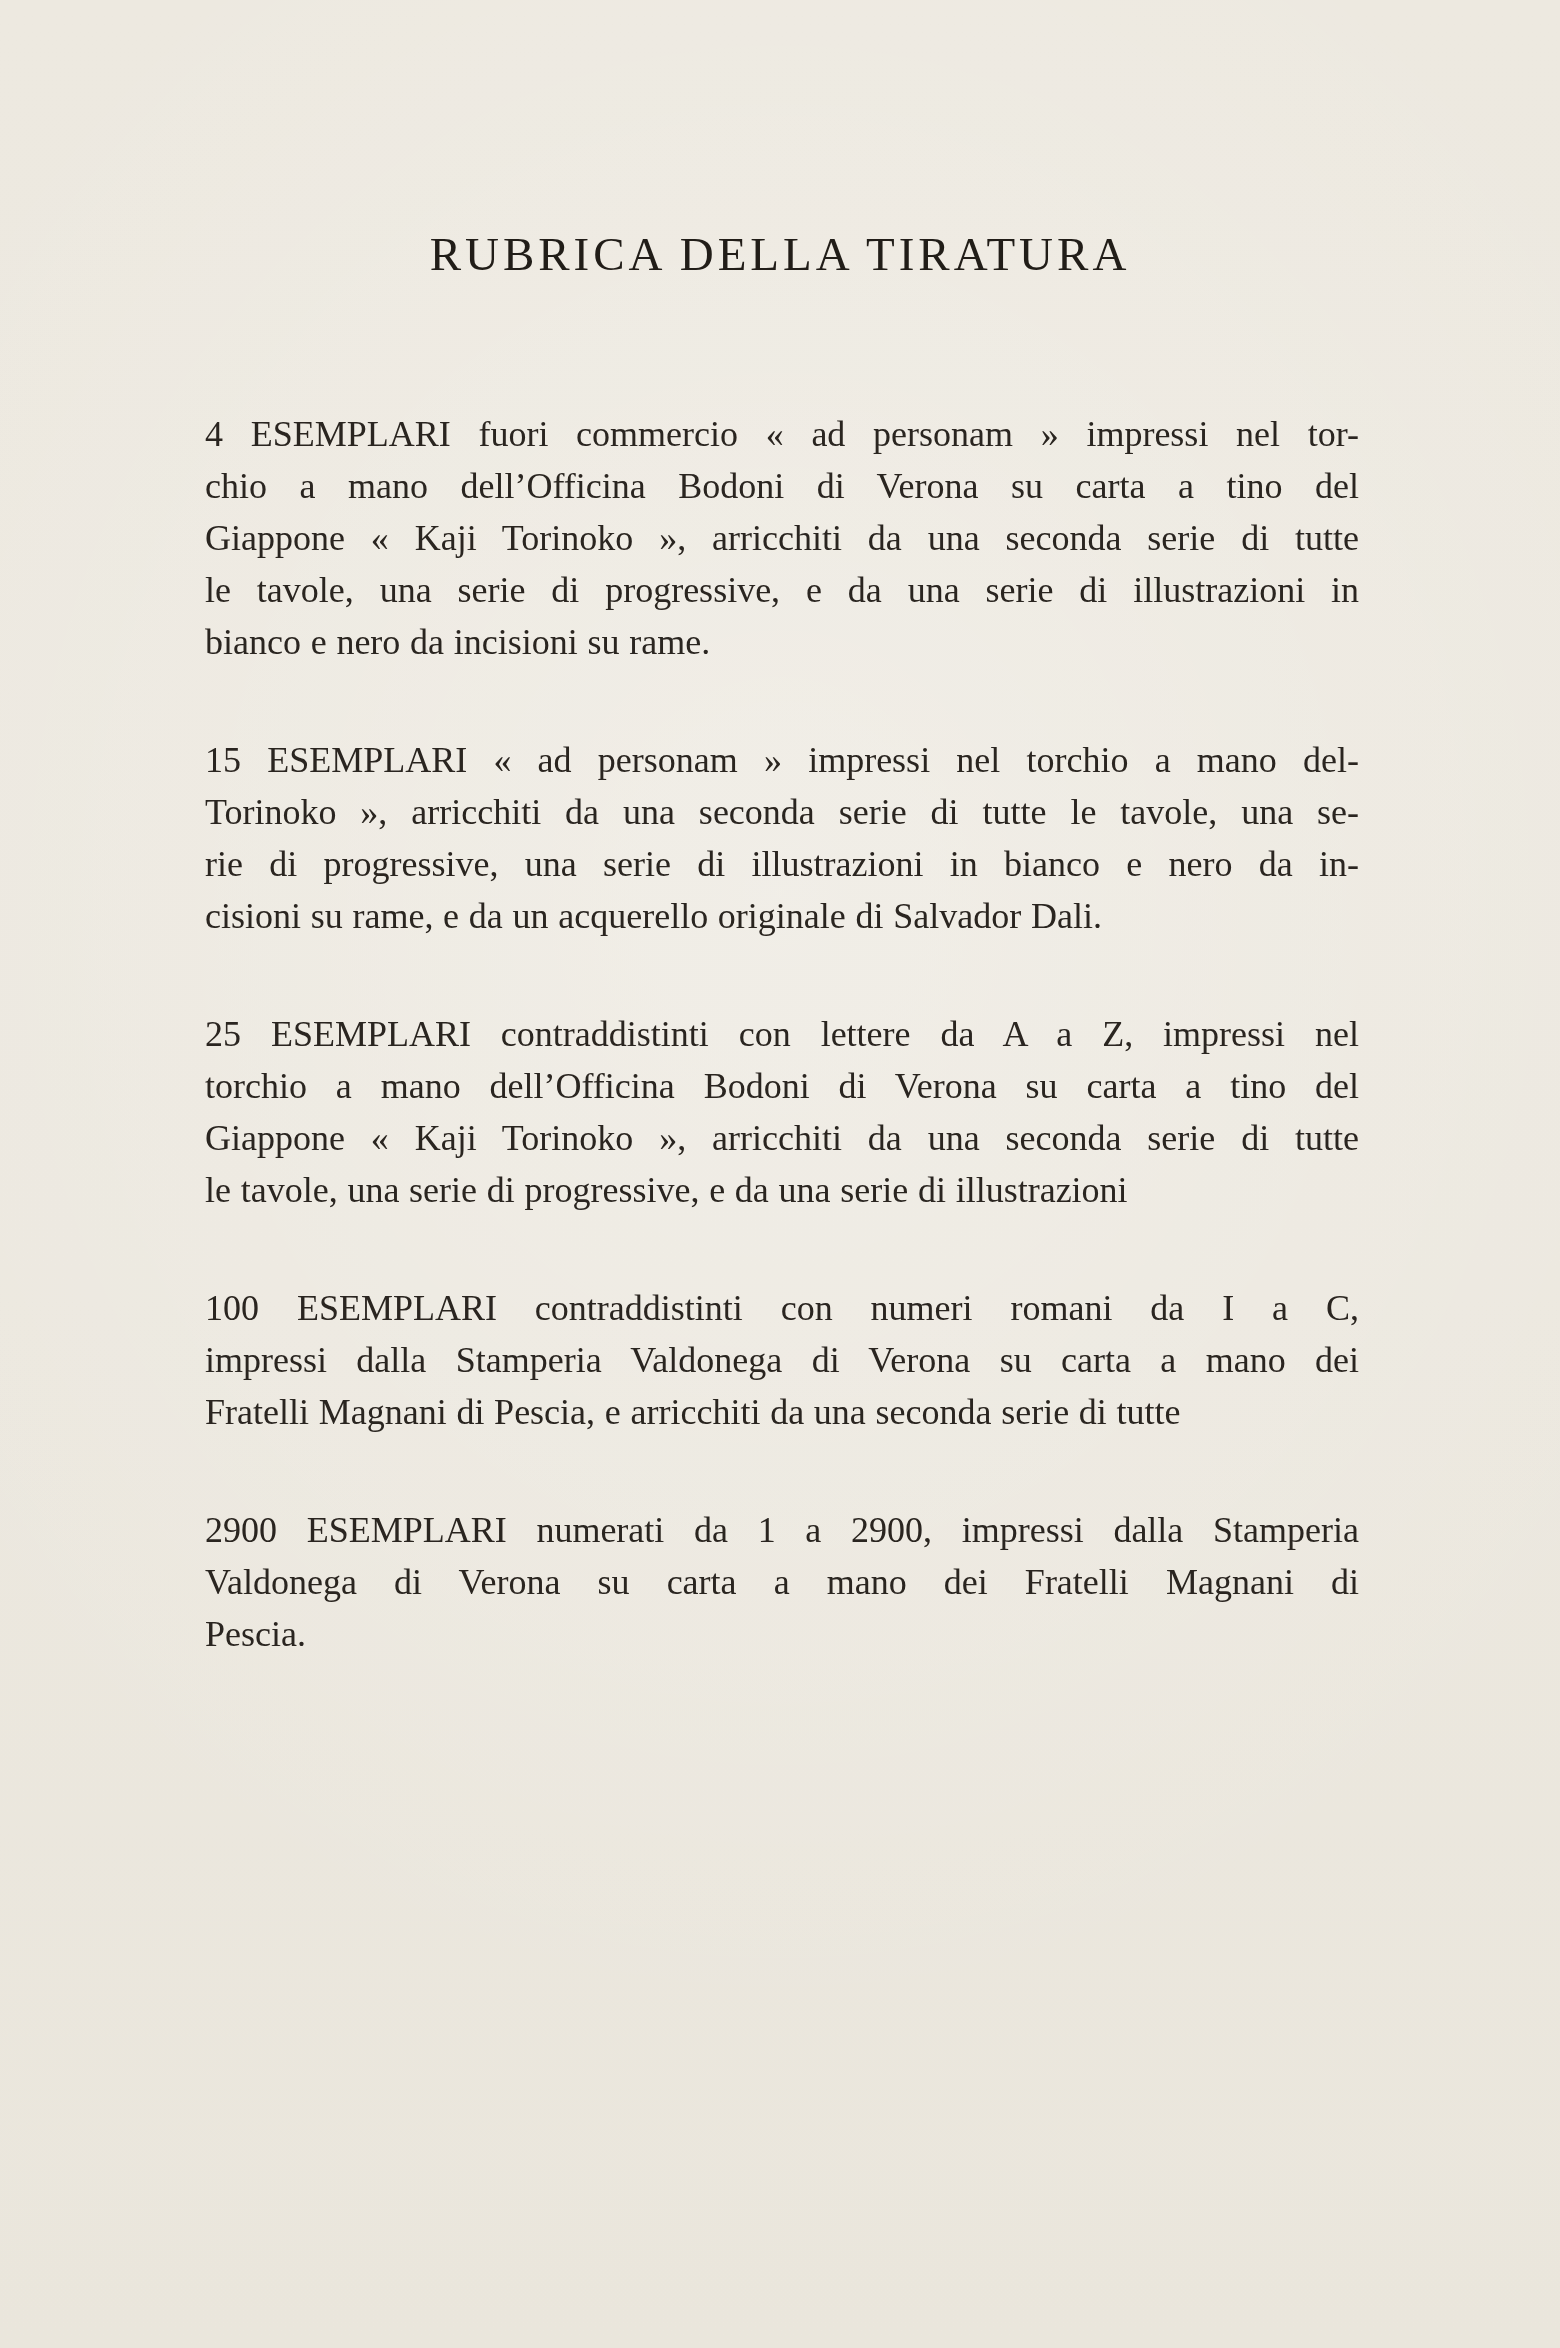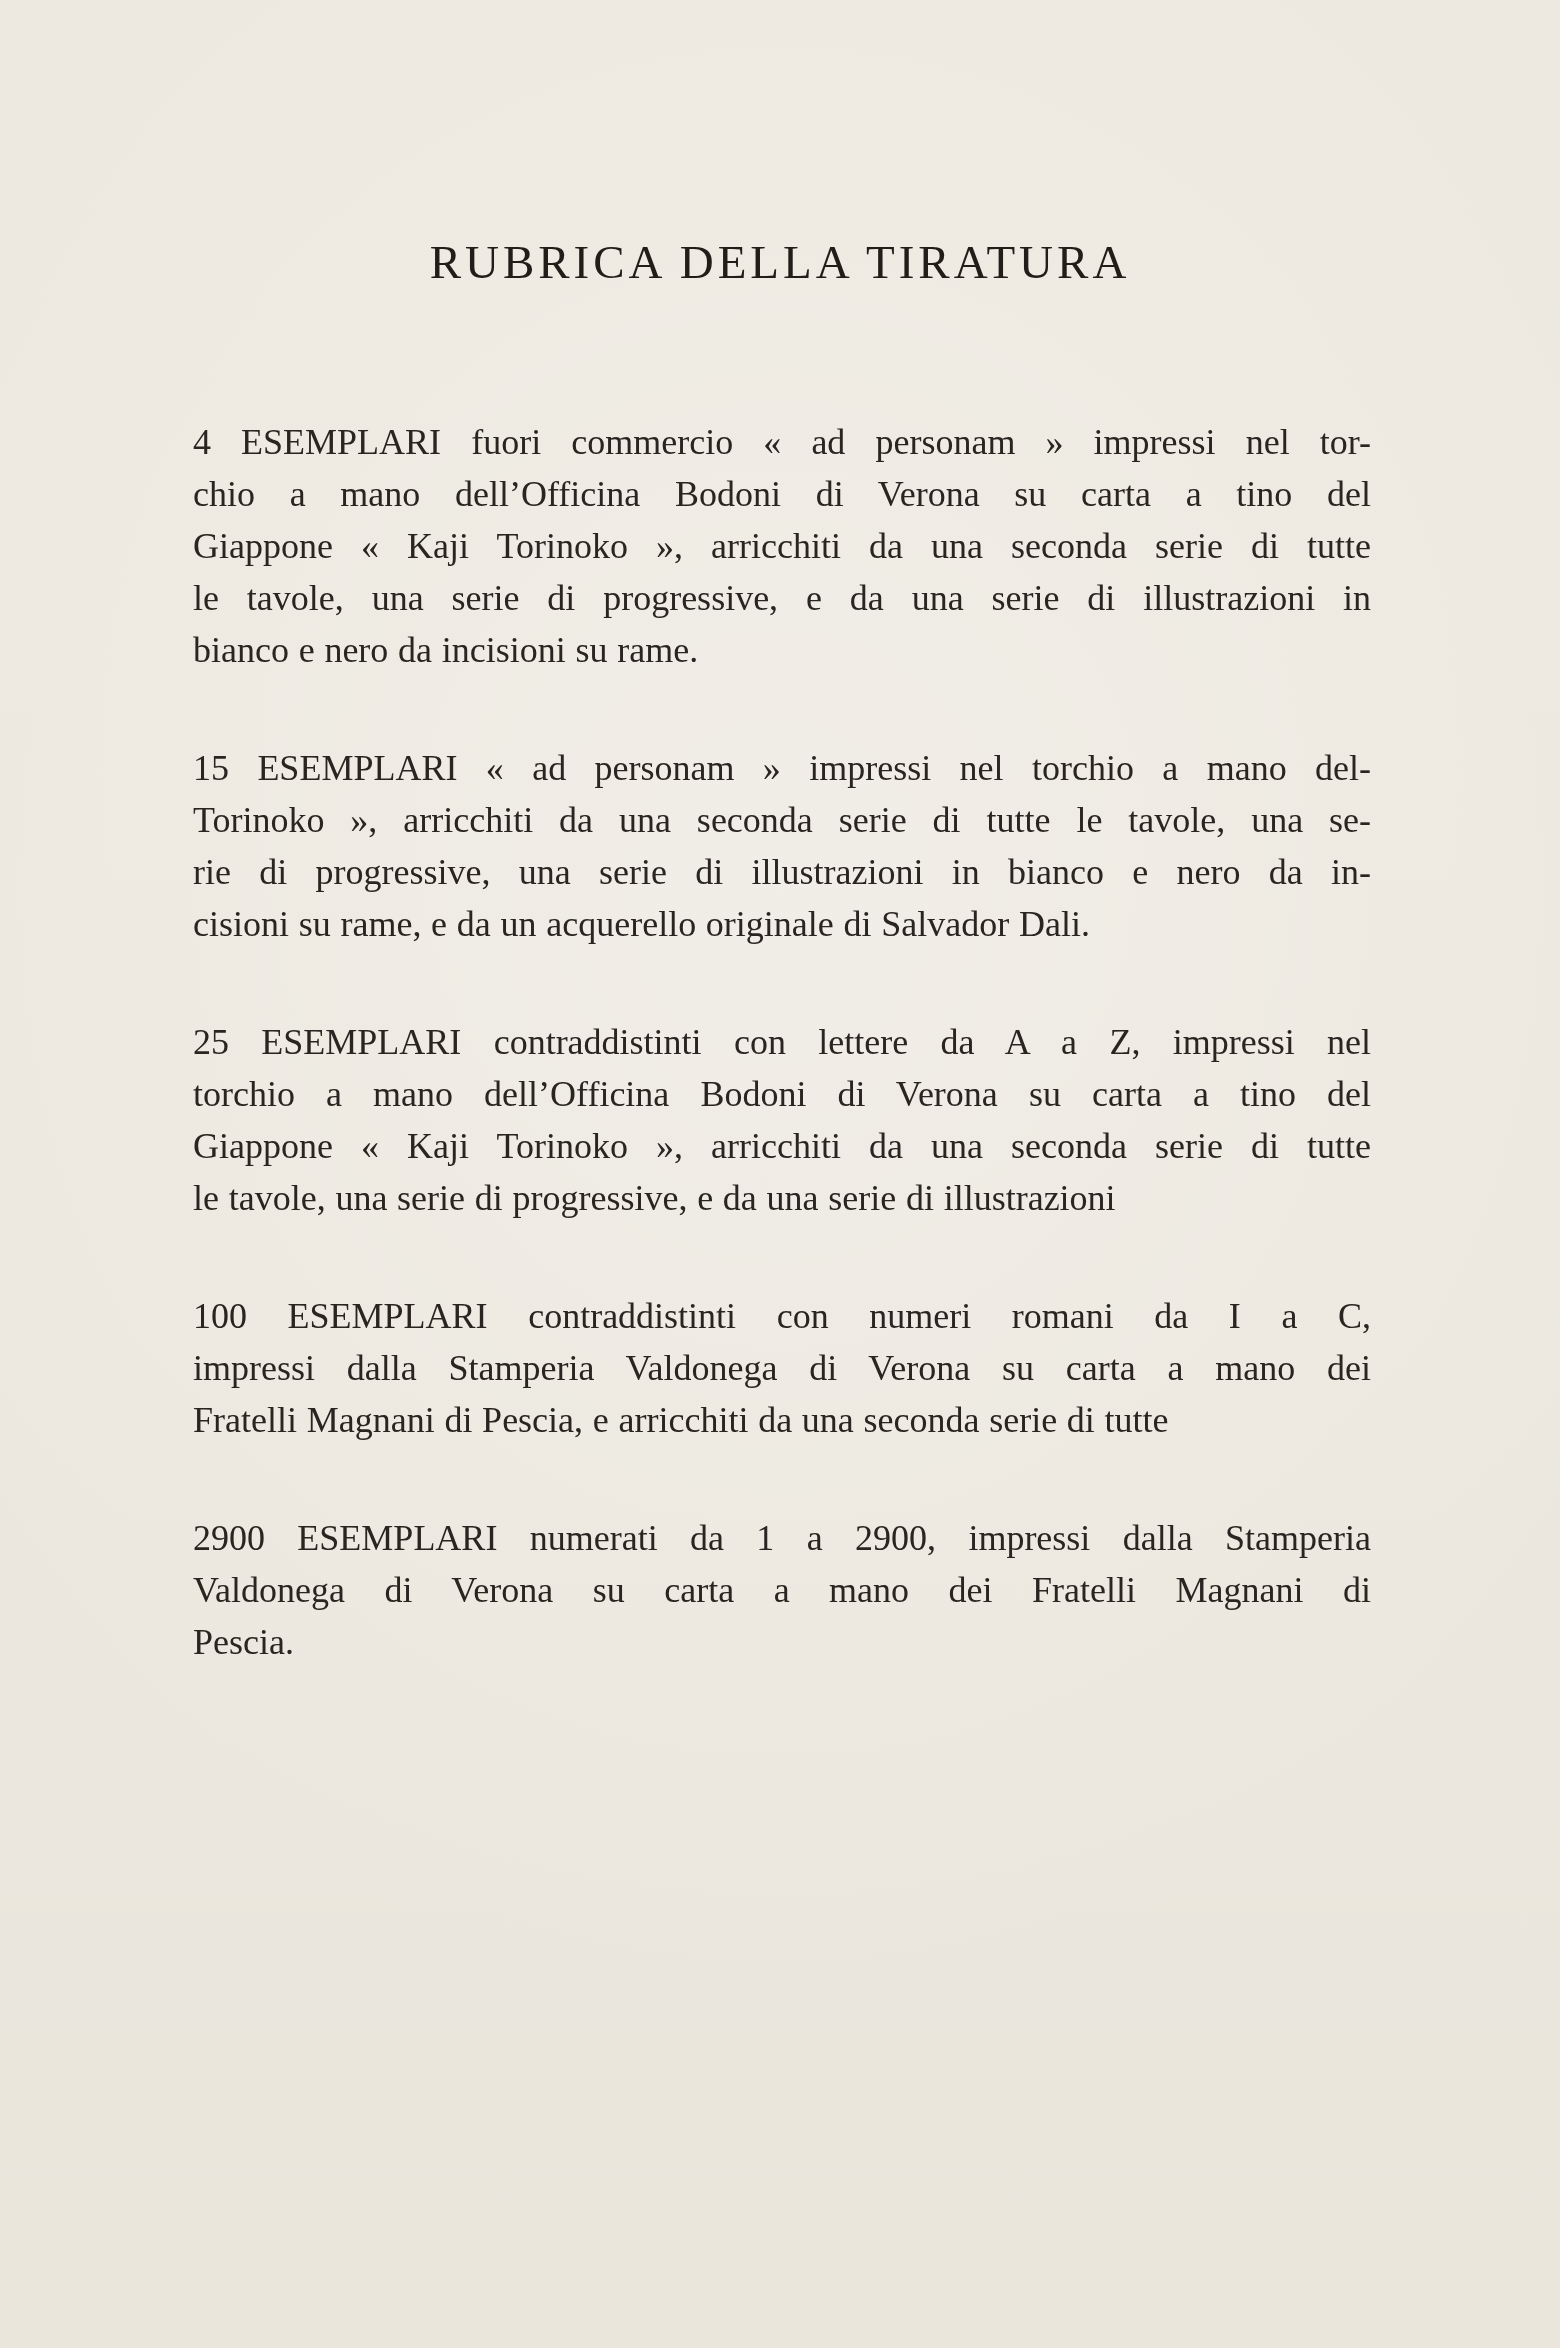--- a/index.html
+++ b/index.html
@@ -15,35 +15,35 @@
   .page{
     position:relative;
     width:1560px;height:2348px;
     overflow:hidden;
     background:
       radial-gradient(ellipse 120% 90% at 50% 38%, rgba(255,255,255,0.25) 0%, rgba(255,255,255,0) 55%),
       linear-gradient(180deg, #ede9e0 0%, #ece8df 55%, #eae6dc 100%);
     color:var(--ink);
   }
   h1.title{
-    margin:16px;
+    margin:8px;
     padding-top:223px;
     text-align:center;
     font-weight:normal;
     font-size:47px;
     line-height:1;
     letter-spacing:0.085em;
     color:#211d18;
   }
   .text-block{
     width:1178px;
     margin-left:193px;
     margin-top:130px;
   }
-  .para{margin:0;}
+  .para{margin:12px;}
   .para + .para{margin-top:66px;}
   .pline{
     font-size:36px;
     line-height:52px;
     text-align:justify;
     text-align-last:justify;
     word-spacing:0.02em;
     color:var(--ink);
   }
   .para .pline:last-child{

